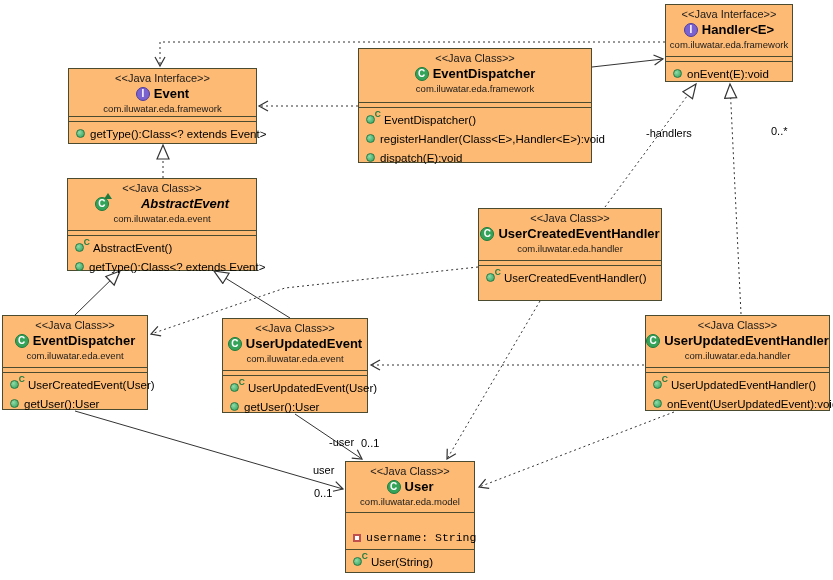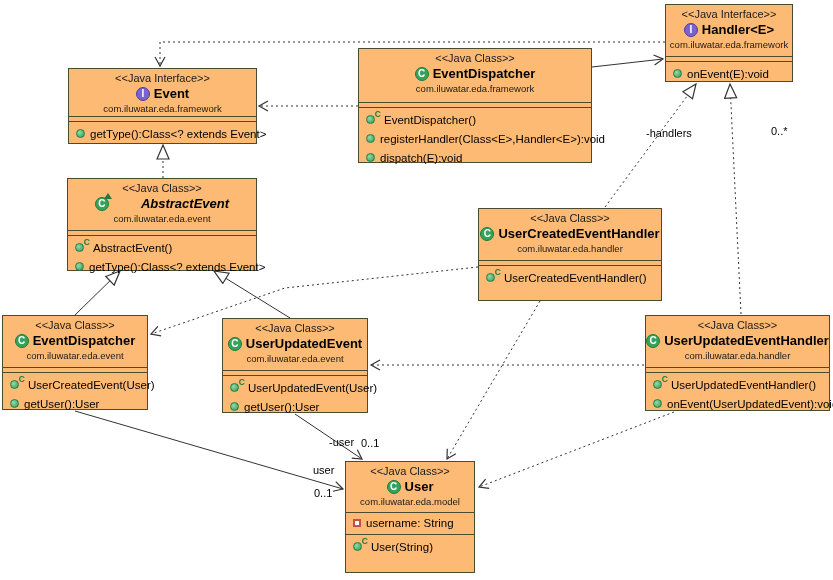--- a/index.html
+++ b/index.html
@@ -8,21 +8,21 @@
   #edges{position:absolute;left:0;top:0;width:833px;height:580px;}
   .uml-box{position:absolute;background:#fdba74;border:1px solid #4B4B2F;box-sizing:border-box;
            display:flex;flex-direction:column;}
   .title{height:44px;flex:none;text-align:center;padding-top:3px;}
   .stereo{font-size:11px;color:#1a1a1a;line-height:13px;}
   .cname{font-size:13px;font-weight:bold;color:#000;display:flex;align-items:center;
          justify-content:center;gap:4px;margin-top:1px;line-height:15px;}
   .cname.abstract .nm{font-style:italic;margin-left:28px;}
   .pkg{font-size:9.5px;color:#1a1a1a;margin-top:2px;}
   .fields{border-top:1px solid #4B4B2F;min-height:4px;flex:none;}
-  .fields.filled{padding-top:0;min-height:21px;}
+  .fields.filled{padding-top:15px;min-height:21px;font-family:Liberation Mono, monospace;}
   .methods{border-top:1px solid #4B4B2F;flex:1;padding-top:2px;}
   .row{display:flex;align-items:center;gap:5px;padding:1px 0 1px 7px;font-size:11.5px;
        height:17px;color:#000;white-space:nowrap;}
   .icwrap{position:relative;display:inline-flex;flex:none;}
   .ic-class,.ic-interface{width:14px;height:14px;border-radius:50%;color:#fff;font-size:10px;
        font-weight:bold;display:inline-flex;align-items:center;justify-content:center;flex:none;
        font-style:normal;box-sizing:border-box;}
   .ic-class{background:#35A35A;border:1px solid #1F7A3E;}
   .ic-interface{background:#7A62D0;border:1px solid #4F3D9E;}
   .abs-tri{position:absolute;right:-3px;top:-4px;width:0;height:0;

